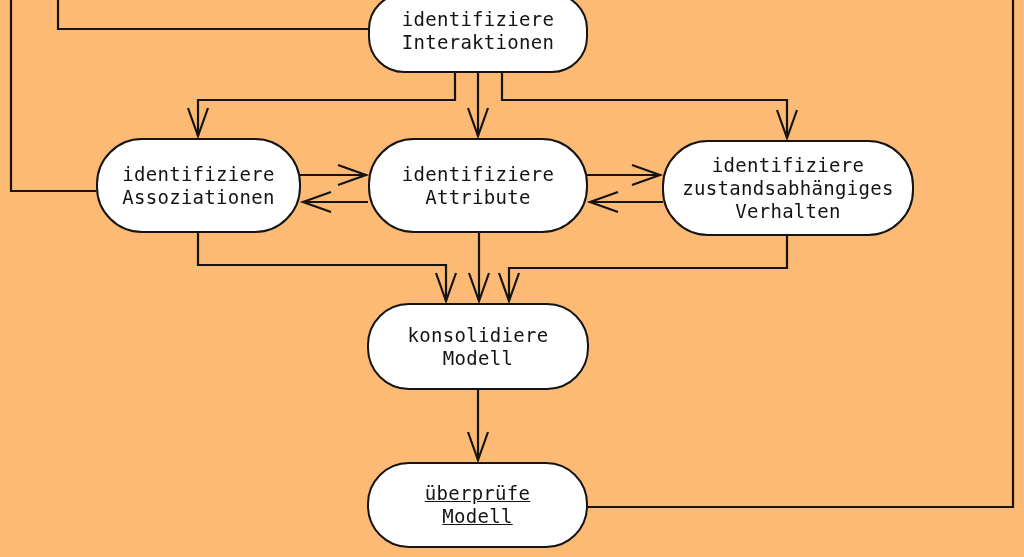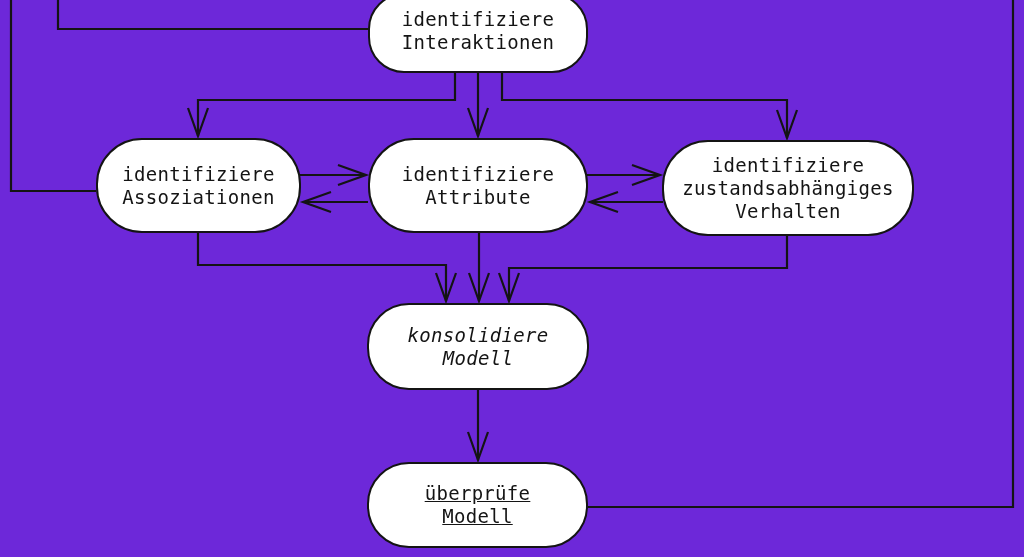--- a/index.html
+++ b/index.html
@@ -5,21 +5,21 @@
   html, body {
     margin: 0;
     padding: 0;
     background: #ffffff;
   }
   #stage {
     position: relative;
     width: 1024px;
     height: 557px;
     overflow: hidden;
-    background: #6d28d9;
+    background: #fdba74;
     font-family: "DejaVu Sans Mono", "Liberation Mono", monospace;
   }
   #wires {
     position: absolute;
     left: 0;
     top: 0;
     width: 1024px;
     height: 557px;
   }
   .node {
@@ -34,21 +34,21 @@
     font-size: 19px;
     line-height: 23px;
     color: #141414;
     white-space: pre-line;
     letter-spacing: 0.3px;
   }
   .node-interaktionen { left: 368px; top: -7px;  width: 220px; height: 80px; border-radius: 36px; padding-bottom: 4px; }
   .node-assoziationen { left: 96px;  top: 138px; width: 205px; height: 95px; border-radius: 46px; }
   .node-attribute     { left: 368px; top: 138px; width: 220px; height: 95px; border-radius: 46px; }
   .node-verhalten     { left: 662px; top: 140px; width: 252px; height: 96px; border-radius: 46px; }
-  .node-konsolidiere  { left: 367px; top: 303px; width: 222px; height: 87px; border-radius: 42px; font-style: italic; }
+  .node-konsolidiere  { left: 367px; top: 303px; width: 222px; height: 87px; border-radius: 42px; }
   .node-ueberpruefe   { left: 367px; top: 462px; width: 221px; height: 86px; border-radius: 42px; text-decoration: underline; }
 </style>
 </head>
 <body>
 
 <div id="stage">
 
   <svg id="wires" viewBox="0 0 1024 557" xmlns="http://www.w3.org/2000/svg">
       <polyline points="11,0 11,191 96,191" fill="none" stroke="#141414" stroke-width="2.2"></polyline>
       <polyline points="58,0 58,29 368,29" fill="none" stroke="#141414" stroke-width="2.2"></polyline>

